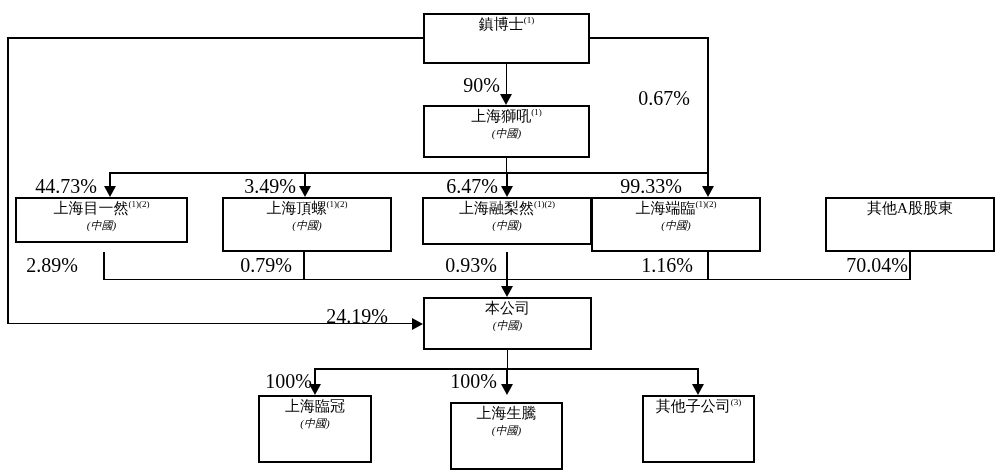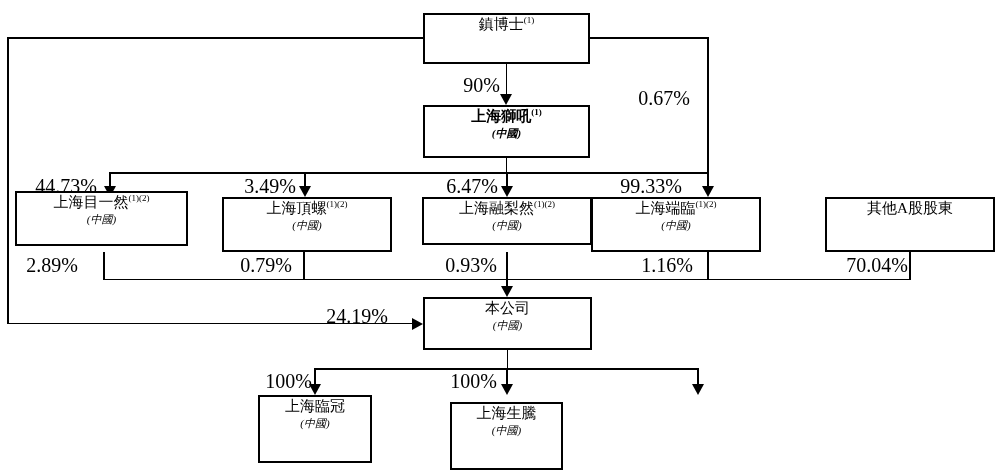--- a/index.html
+++ b/index.html
@@ -86,26 +86,26 @@
   <div class="pct" style="left:613px; top:254px; width:80px;">1.16%</div>
   <div class="pct" style="left:828px; top:254px; width:80px;">70.04%</div>
   <div class="pct" style="left:308px; top:305px; width:80px;">24.19%</div>
   <div class="pct" style="left:232px; top:370px; width:80px;">100%</div>
   <div class="pct" style="left:417px; top:370px; width:80px;">100%</div>
 
   <div class="box" style="left:423px; top:13px; width:167px; height:51px;">
     <div class="name"><span>鎮博士</span><span class="sup">(1)</span></div>
   </div>
 
-  <div class="box" style="left:423px; top:105px; width:167px; height:53px;font-weight:bold;">
+  <div class="box" style="left:423px; top:105px; width:167px; height:53px;">
     <div class="name"><span>上海獅吼</span><span class="sup">(1)</span></div>
     <div class="region">(中國)</div>
   </div>
 
-  <div class="box" style="left:15px; top:191px; width:173px; height:55px;">
+  <div class="box" style="left:15px; top:197px; width:173px; height:46px;">
     <div class="name"><span>上海目一然</span><span class="sup">(1)(2)</span></div>
     <div class="region">(中國)</div>
   </div>
 
   <div class="box" style="left:222px; top:197px; width:170px; height:55px;">
     <div class="name"><span>上海頂螺</span><span class="sup">(1)(2)</span></div>
     <div class="region">(中國)</div>
   </div>
 
   <div class="box" style="left:422px; top:197px; width:170px; height:48px;">
@@ -130,14 +130,17 @@
   <div class="box" style="left:258px; top:395px; width:114px; height:68px;">
     <div class="name"><span>上海臨冠</span></div>
     <div class="region">(中國)</div>
   </div>
 
   <div class="box" style="left:450px; top:402px; width:113px; height:68px;">
     <div class="name"><span>上海生騰</span></div>
     <div class="region">(中國)</div>
   </div>
 
+  <div class="box" style="left:642px; top:395px; width:113px; height:68px;">
+    <div class="name"><span>其他子公司</span><span class="sup">(3)</span></div>
+  </div>
 
 </div>
 
 </body></html>

